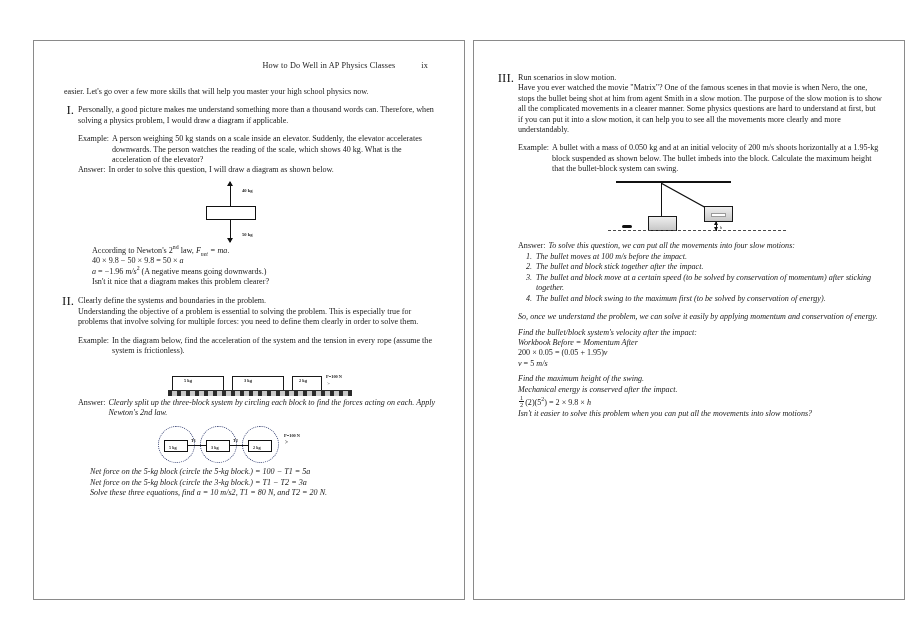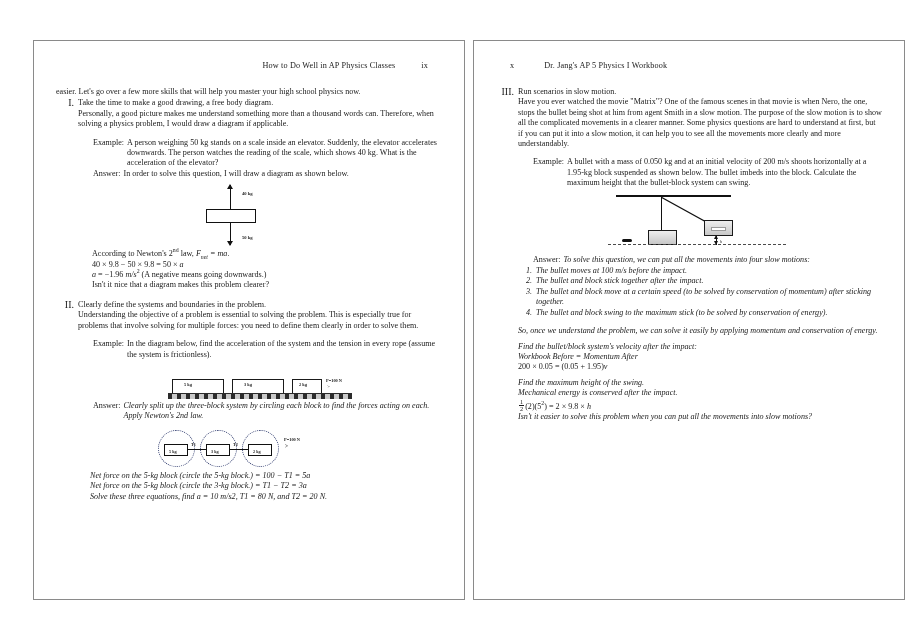--- a/index.html
+++ b/index.html
@@ -53,56 +53,55 @@
   .runhead-left { text-align: left; padding-left: 14px; }
   .runhead-left .rh-folio { display: inline-block; margin-right: 30px; }
 
   
   .body {
     margin-top: 14px;
     font-size: 8.1px;
     line-height: 10.4px;
   }
   p { margin: 0; }
-  .para { margin: 0; }
+  .para { margin: 8px; }
   .gap { height: 8px; }
   .gap-sm { height: 5px; }
 
   
   .rlist-item {
     position: relative;
     padding-left: 22px;
     margin-top: 1px;
   }
   .rlist-num {
     position: absolute;
     left: 0;
     top: 0;
     width: 18px;
     text-align: right;
-    font-size: 10px;
+    font-size: 13px;
   }
   .rlist-head { font-size: 8.1px; }
   .rlist-body { font-size: 8.1px; }
 
   
   .ex-block {
     position: relative;
     padding-left: 22px;
     margin-top: 0;
   }
   .ex-row {
     display: flex;
     align-items: flex-start;
   }
   .ex-label {
     flex: 0 0 auto;
     white-space: nowrap;
     padding-right: 3px;
-    margin-left: 15px;
   }
   .ex-text { flex: 1 1 auto; }
   .ex-cont { padding-left: 36px; }
   .ex-cont-ans { padding-left: 34px; }
 
   .ital { font-style: italic; }
   .eqline { font-style: italic; white-space: nowrap; }
   .romanline { white-space: nowrap; }
 
   sup { font-size: 0.72em; vertical-align: super; line-height: 0; }
@@ -477,21 +476,20 @@
       <div class="runhead runhead-right">
         <span class="rh-title">How to Do Well in AP Physics Classes</span><span class="rh-folio">ix</span>
       </div>
 
       <div class="body">
 
         <p class="para">easier. Let's go over a few more skills that will help you master your high school physics now.</p>
 
         <div class="rlist-item">
           <span class="rlist-num">I.</span>
-          <div class="rlist-head">Take the time to make a good drawing, a free body diagram.</div>
           <div class="rlist-body">Personally, a good picture makes me understand something more than a thousand words can. Therefore, when solving a physics problem, I would draw a diagram if applicable.</div>
         </div>
 
         <div class="gap"></div>
 
         <div class="ex-block">
           <div class="ex-row">
             <span class="ex-label">Example:</span>
             <span class="ex-text">A person weighing 50 kg stands on a scale inside an elevator. Suddenly, the elevator accelerates downwards. The person watches the reading of the scale, which shows 40 kg. What is the acceleration of the elevator?</span>
           </div>
@@ -582,23 +580,20 @@
           <div class="eqline">Solve these three equations, find a = 10 m/s2, T1 = 80 N, and T2 = 20 N.</div>
         </div>
 
       </div>
     </div>
   </div>
 
   <div class="page page-right">
     <div class="page-inner">
 
-      <div class="runhead runhead-left">
-        <span class="rh-folio">x</span><span class="rh-title">Dr. Jang's AP 5 Physics I Workbook</span>
-      </div>
 
       <div class="body">
 
         <div class="rlist-item">
           <span class="rlist-num">III.</span>
           <div class="rlist-head">Run scenarios in slow motion.</div>
           <div class="rlist-body">Have you ever watched the movie "Matrix"? One of the famous scenes in that movie is when Nero, the one, stops the bullet being shot at him from agent Smith in a slow motion. The purpose of the slow motion is to show all the complicated movements in a clearer manner. Some physics questions are hard to understand at first, but if you can put it into a slow motion, it can help you to see all the movements more clearly and more understandably.</div>
         </div>
 
         <div class="gap"></div>
@@ -641,34 +636,35 @@
           <div class="nlist-item">
             <span class="nlist-num">2.</span>
             <span>The bullet and block stick together after the impact.</span>
           </div>
           <div class="nlist-item">
             <span class="nlist-num">3.</span>
             <span>The bullet and block move at a certain speed (to be solved by conservation of momentum) after sticking together.</span>
           </div>
           <div class="nlist-item">
             <span class="nlist-num">4.</span>
-            <span>The bullet and block swing to the maximum stick (to be solved by conservation of energy).</span>
+            <span>The bullet and block swing to the maximum first (to be solved by conservation of energy).</span>
           </div>
         </div>
 
         <div class="gap"></div>
 
         <div class="indent-blk ital">So, once we understand the problem, we can solve it easily by applying momentum and conservation of energy.</div>
 
         <div class="gap-sm"></div>
 
         <div class="indent-blk">
           <div class="eqline">Find the bullet/block system's velocity after the impact:</div>
           <div class="eqline">Workbook Before = Momentum After</div>
           <div class="romanline">200 × 0.05 = (0.05 + 1.95)<span class="ital">v</span></div>
+          <div class="romanline"><span class="ital">v</span> = 5 <span class="ital">m/s</span></div>
         </div>
 
         <div class="gap-sm"></div>
 
         <div class="indent-blk">
           <div class="eqline">Find the maximum height of the swing.</div>
           <div class="eqline">Mechanical energy is conserved after the impact.</div>
           <div class="romanline"><span class="frac"><span class="num">1</span><span class="den">2</span></span>(2)(5<sup>2</sup>) = 2 × 9.8 × <span class="ital">h</span></div>
           <div class="ital">Isn't it easier to solve this problem when you can put all the movements into slow motions?</div>
         </div>

